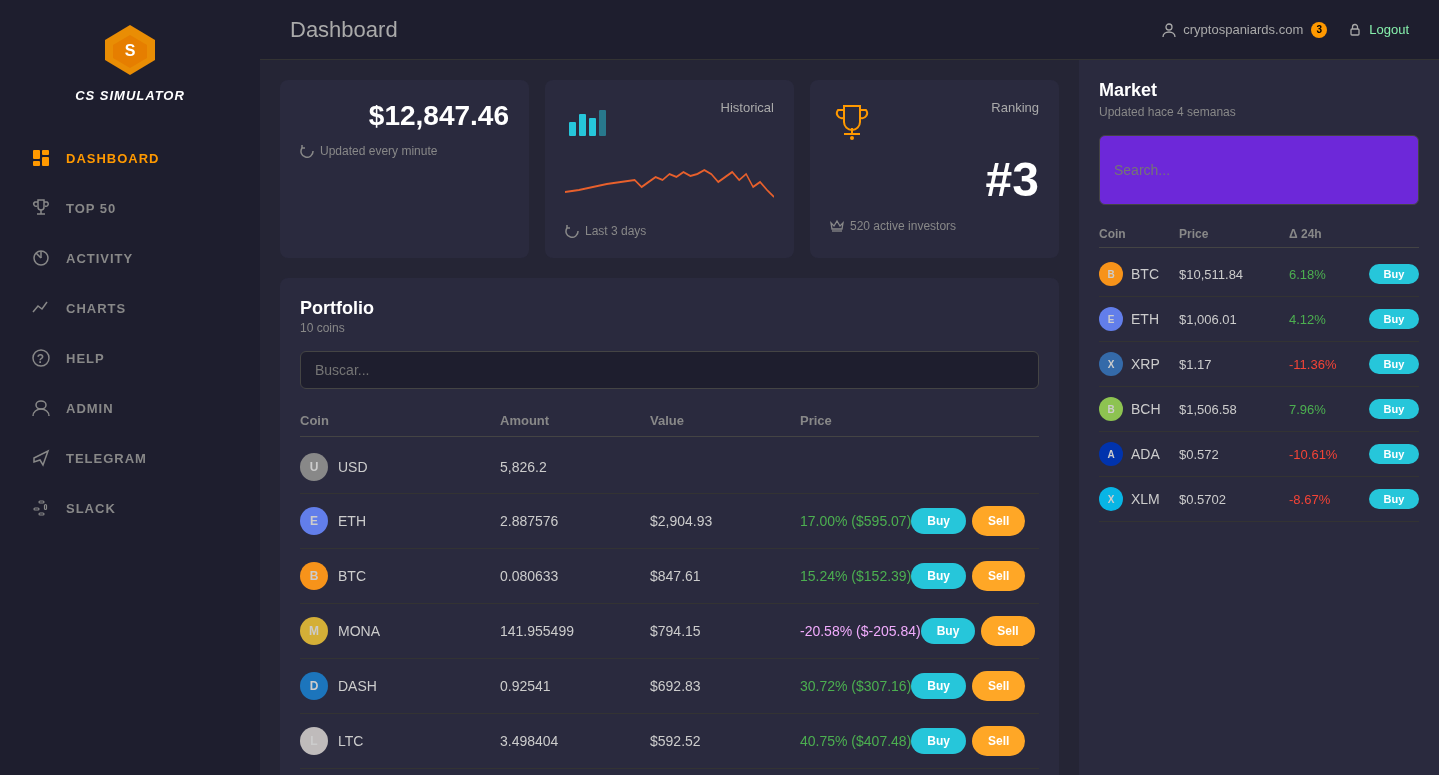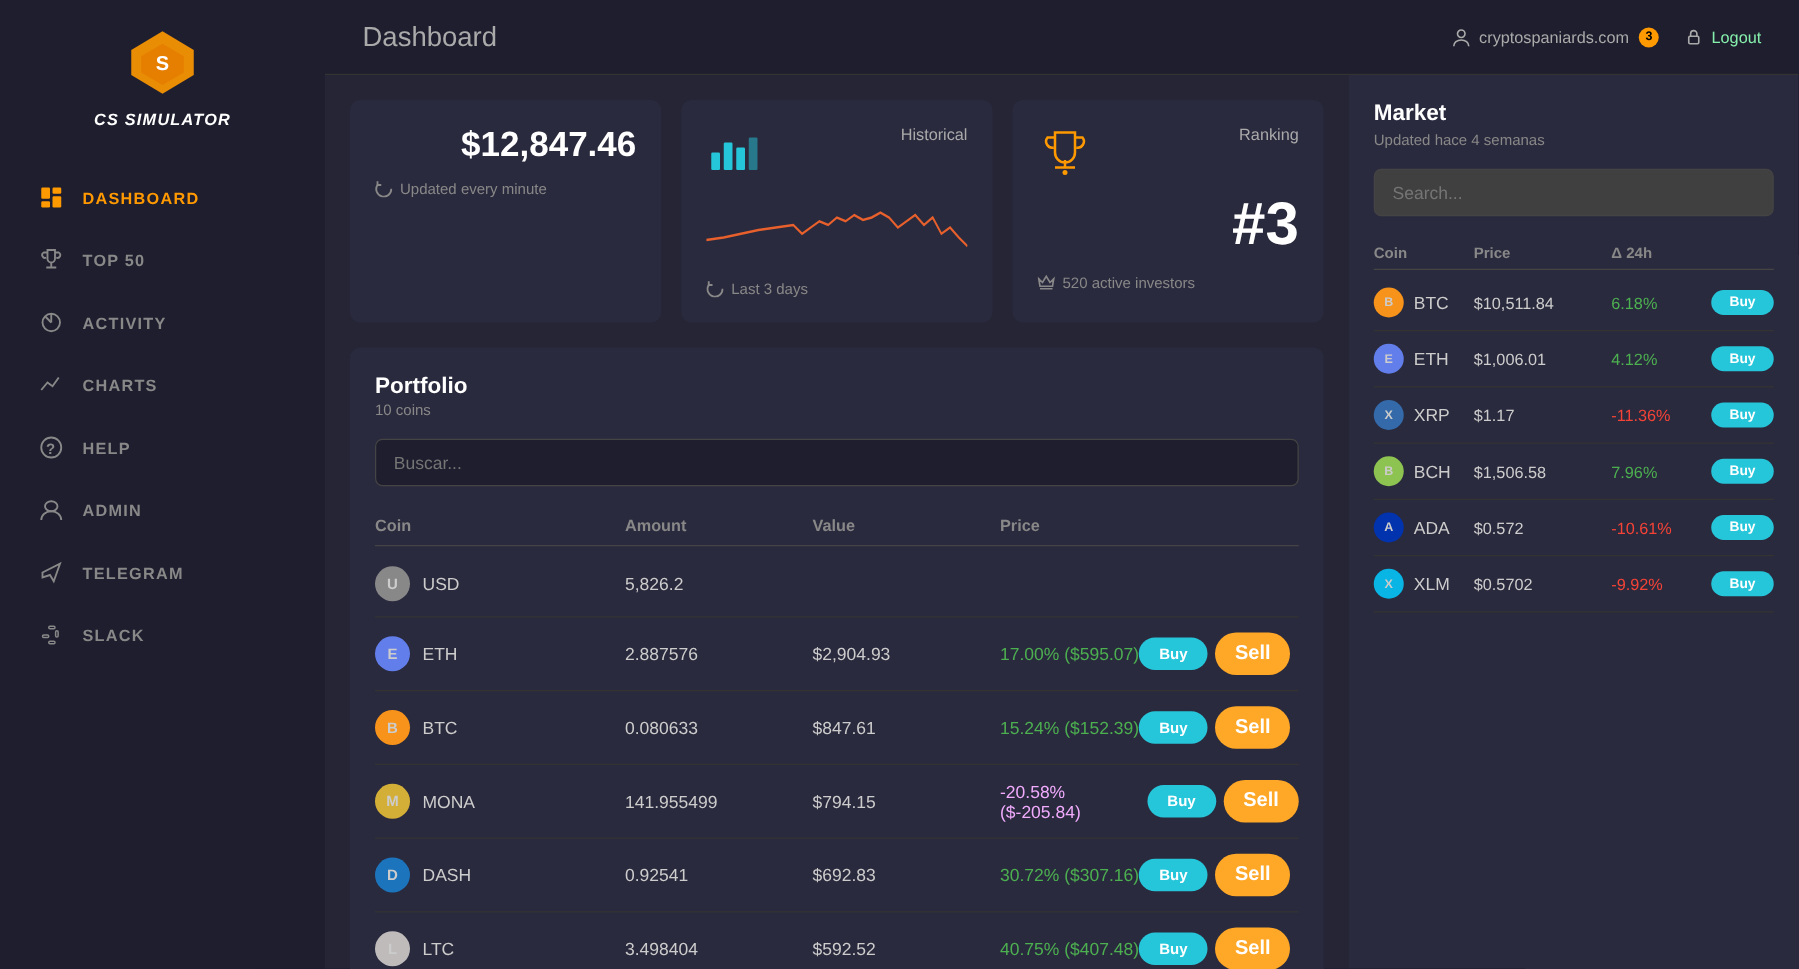--- a/index.html
+++ b/index.html
@@ -56,27 +56,27 @@
     .portfolio-subtitle { color: #888; font-size: 12px; margin-top: 2px; }
     .search-box { width: 100%; background: #1e1e2e; border: 1px solid #444; border-radius: 6px; padding: 10px 14px; color: #aaa; font-size: 14px; outline: none; margin-bottom: 16px; }
     .table-header { display: grid; grid-template-columns: 200px 150px 150px 1fr; padding: 8px 0; border-bottom: 1px solid #444; color: #888; font-size: 13px; font-weight: 600; margin-bottom: 4px; }
     .table-row { display: grid; grid-template-columns: 200px 150px 150px 1fr; padding: 12px 0; border-bottom: 1px solid #333; align-items: center; }
     .coin-cell { display: flex; align-items: center; gap: 10px; }
     .coin-dot { width: 28px; height: 28px; border-radius: 50%; display: flex; align-items: center; justify-content: center; font-size: 12px; font-weight: bold; flex-shrink: 0; }
     .coin-name { color: #ccc; font-weight: 500; }
     .change-green { color: #4CAF50; }
     .change-red { color: #f0abfc; }
     .btn-buy { background: #26C6DA; color: #fff; border: none; border-radius: 20px; padding: 6px 16px; cursor: pointer; font-size: 12px; font-weight: 600; margin-right: 6px; }
-    .btn-sell { background: #FFA726; color: #fff; border: none; border-radius: 20px; padding: 8px 16px; cursor: pointer; font-size: 16px; font-weight: 600; text-align: center; }
+    .btn-sell { background: #FFA726; color: #fff; border: none; border-radius: 20px; padding: 8px 16px; cursor: pointer; font-size: 12px; font-weight: 600; text-align: center; }
     .actions-cell { display: flex; align-items: center; }
 
     
     .market-title { color: #fff; font-size: 18px; font-weight: 600; margin-bottom: 4px; }
     .market-subtitle { color: #888; font-size: 12px; margin-bottom: 16px; }
-    .market-search { width: 100%; background: #404040; border: 1px solid #444; border-radius: 6px; padding: 10px 14px; color: #aaa; font-size: 14px; outline: none; margin-bottom: 16px; }
+    .market-search { width: 100%; background: #6d28d9; border: 1px solid #444; border-radius: 6px; padding: 26px 14px; color: #aaa; font-size: 14px; outline: none; margin-bottom: 16px; }
     .market-header { display: grid; grid-template-columns: 80px 1fr 80px 50px; padding: 6px 0; border-bottom: 1px solid #444; color: #888; font-size: 12px; font-weight: 600; margin-bottom: 4px; }
     .market-row { display: grid; grid-template-columns: 80px 1fr 80px 50px; padding: 10px 0; border-bottom: 1px solid #333; align-items: center; }
     .market-coin { display: flex; align-items: center; gap: 8px; }
     .market-price { color: #ccc; font-size: 13px; }
     .market-change-green { color: #4CAF50; font-size: 13px; }
     .market-change-red { color: #f44336; font-size: 13px; }
     .market-buy-btn { background: #26C6DA; color: #fff; border: none; border-radius: 20px; padding: 4px 12px; cursor: pointer; font-size: 11px; font-weight: 600; }
 
     
     ::-webkit-scrollbar { width: 6px; }
@@ -421,19 +421,19 @@
     <span class="market-price">$0.572</span>
     <span class="market-change-red">-10.61%</span>
     <button class="market-buy-btn">Buy</button>
   </div>
           <div class="market-row">
     <div class="market-coin">
       <div class="coin-dot" style="background:#08b5e5; width:24px; height:24px; font-size:10px;">X</div>
       <span>XLM</span>
     </div>
     <span class="market-price">$0.5702</span>
-    <span class="market-change-red">-9.92%</span>
+    <span class="market-change-red">-8.67%</span>
     <button class="market-buy-btn">Buy</button>
   </div>
         </div>
     </div>
   </div>
 </div>
 
 </body></html>

